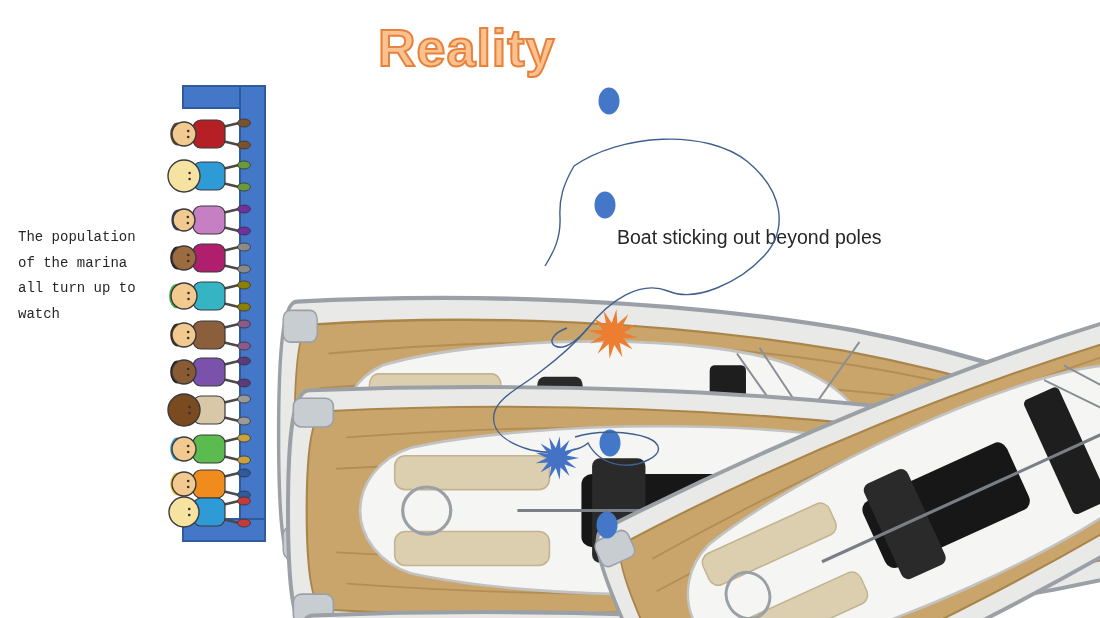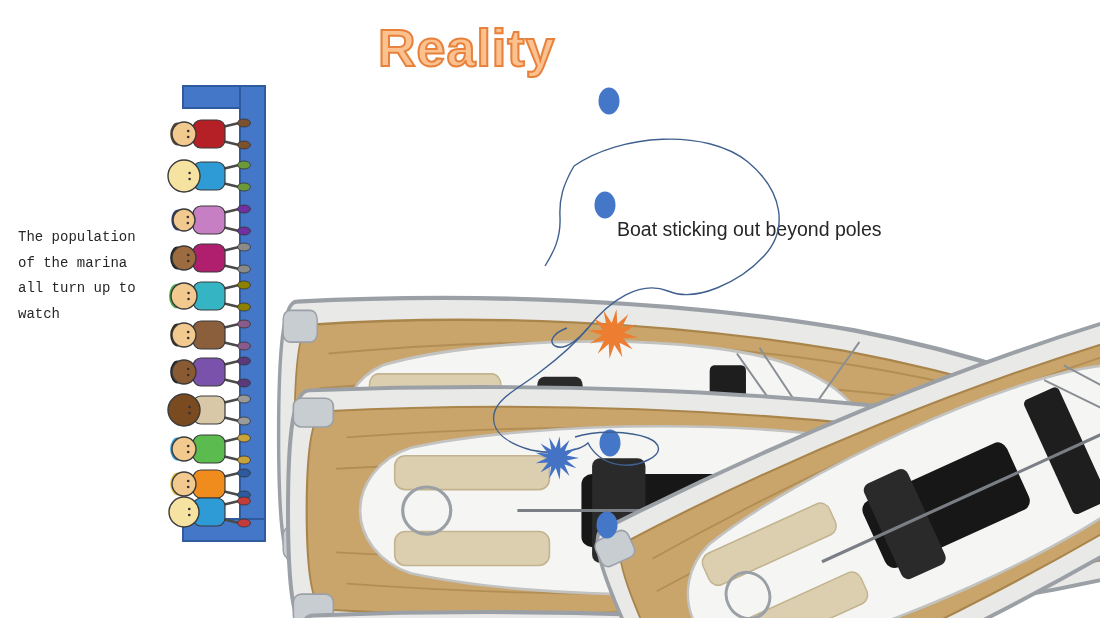--- a/index.html
+++ b/index.html
@@ -3,21 +3,21 @@
 <meta charset="utf-8">
 <style>
   html,body{margin:0;padding:0;background:#fff;}
   .slide{position:relative;width:1100px;height:618px;background:#ffffff;overflow:hidden;
          font-family:"Liberation Sans", sans-serif;border-radius:19px;}
   .title{position:absolute;left:378px;top:18px;font-size:52px;font-weight:800;letter-spacing:1px;
          color:#FBC28F;-webkit-text-stroke:2px #E8813C;}
   .note{position:absolute;left:18px;top:225px;font-size:14px;line-height:25.5px;color:#262626;
         white-space:pre-line;font-family:Liberation Mono, monospace;}
   .lbl{position:absolute;font-size:19.5px;color:#262626;white-space:nowrap;}
-  #lbl-poles{left:617px;top:218px;}
+  #lbl-poles{left:617px;top:226px;}
   #lbl-rope{left:341px;top:372px;}
 </style>
 </head>
 <body>
 
 <div class="slide">
 
   <div class="title">Reality</div>
 
   <div class="note">The population

